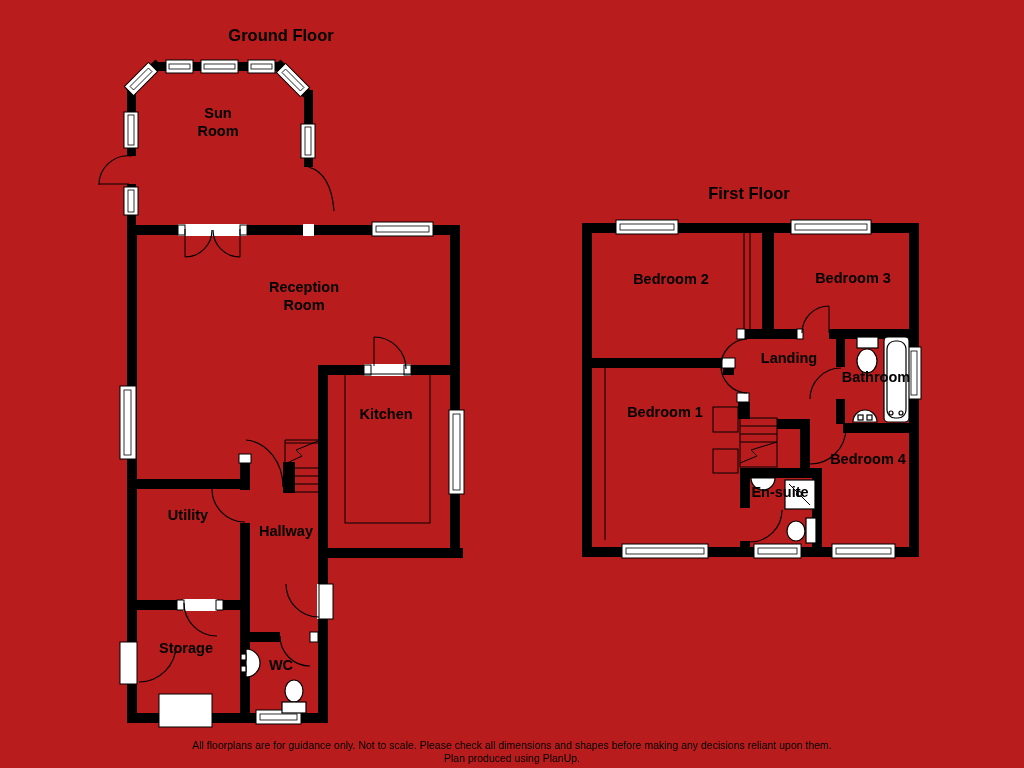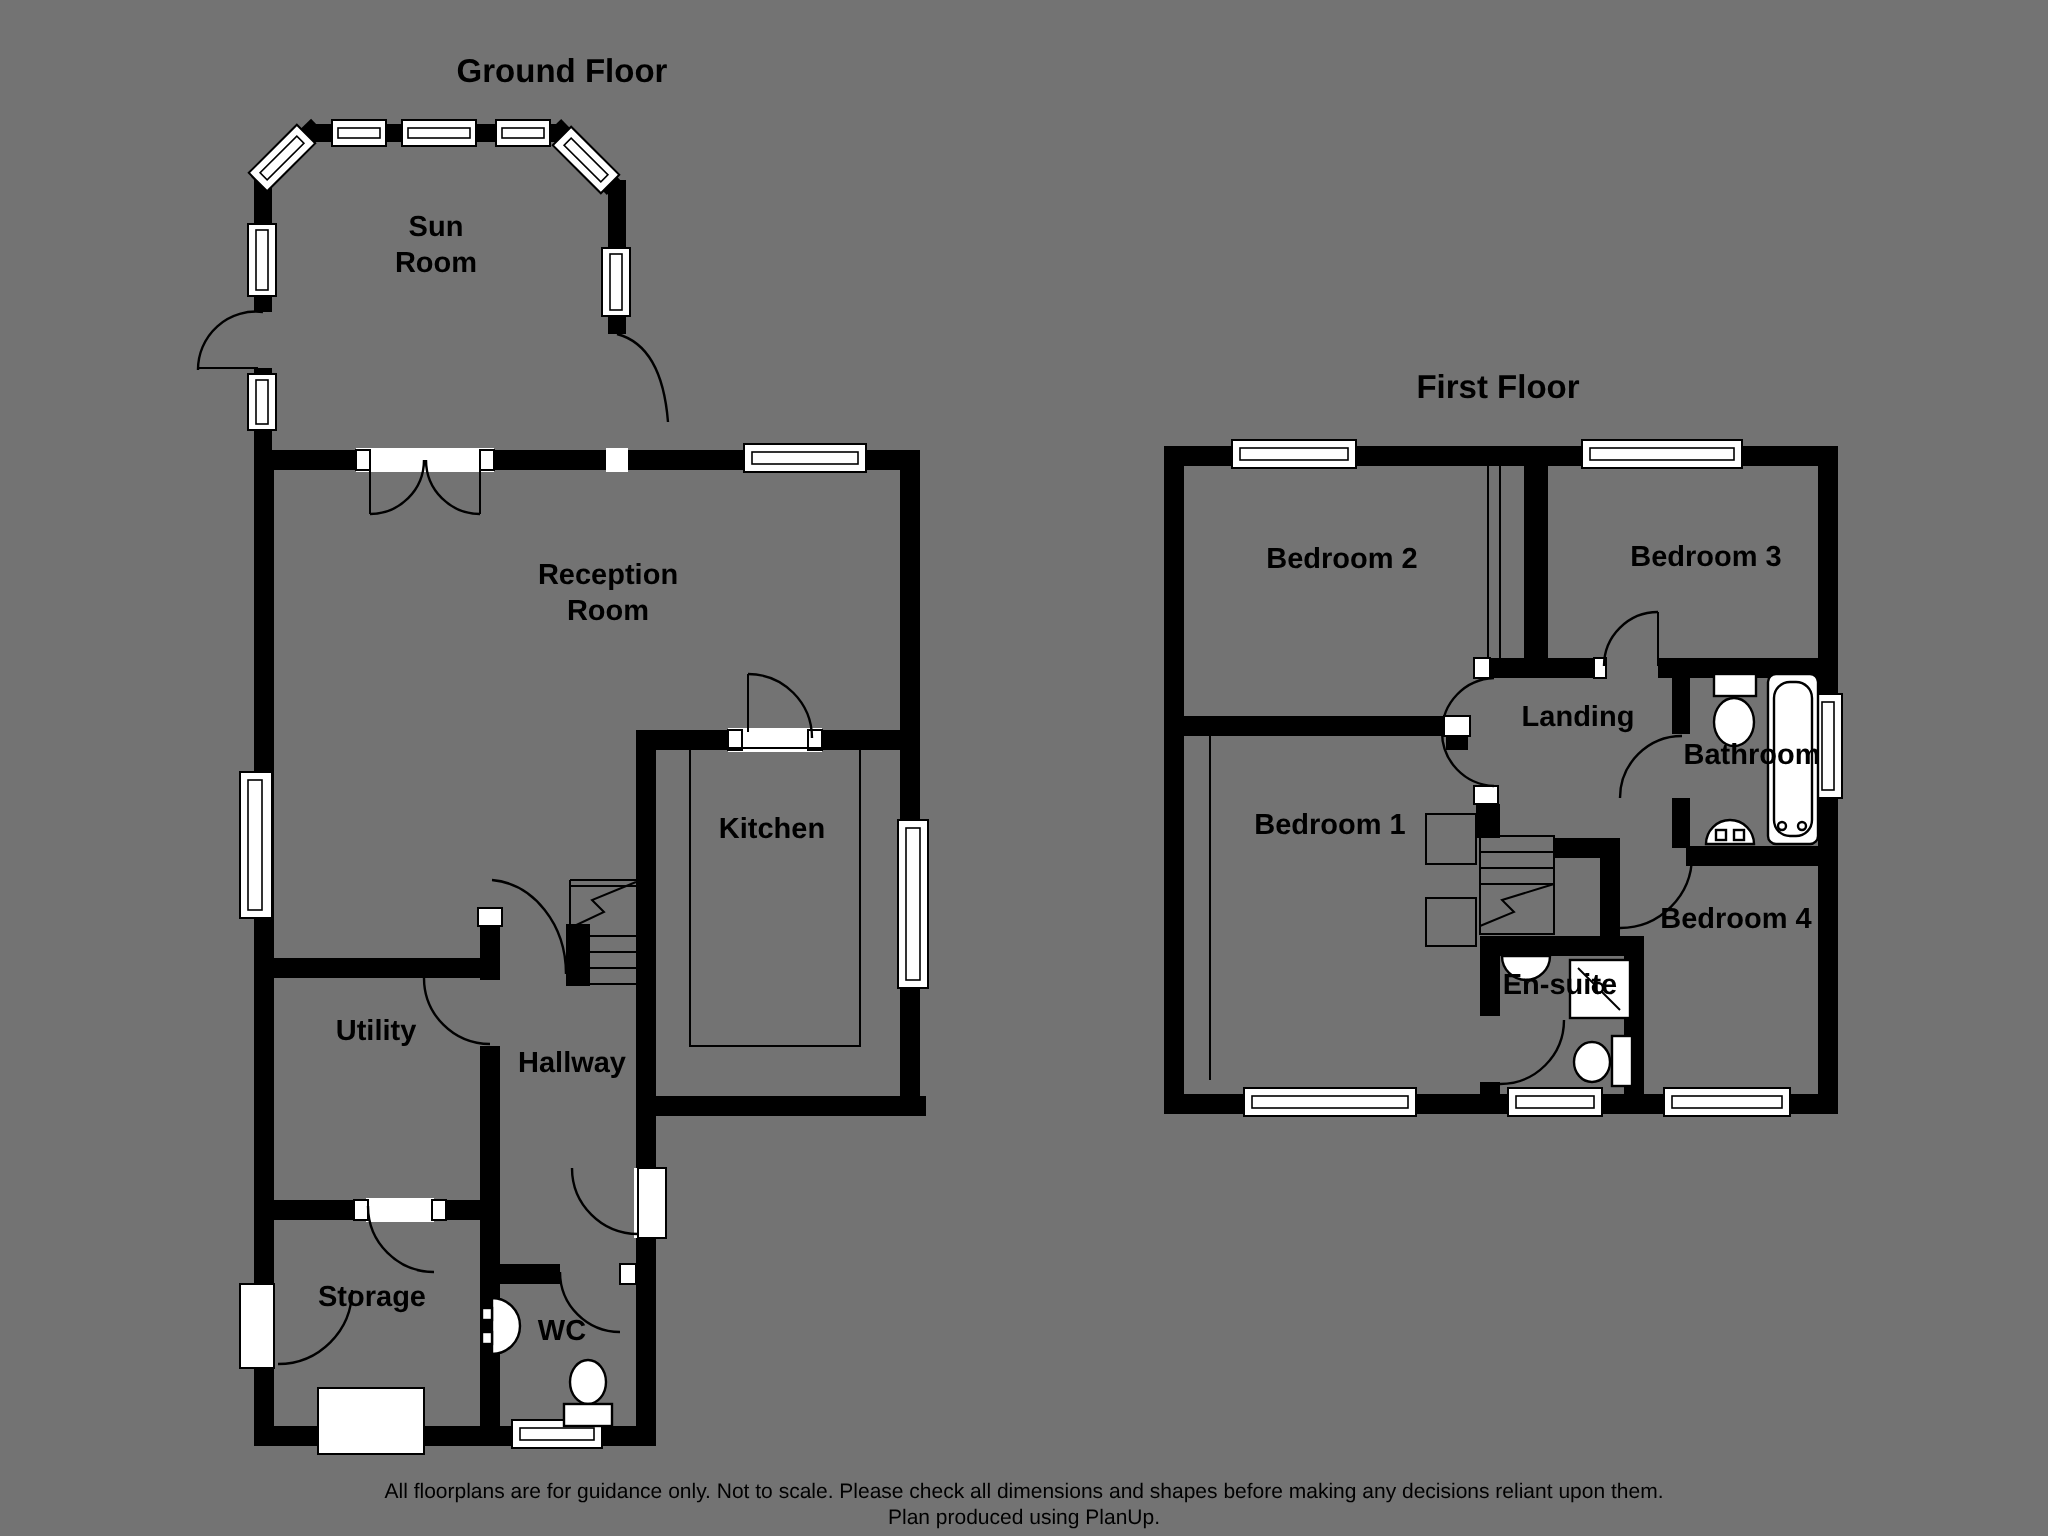--- a/index.html
+++ b/index.html
@@ -1,16 +1,16 @@
 <!DOCTYPE html>
 <html><head>
 <meta charset="utf-8">
 <style>
   html,body{margin:0;padding:0;background:#fff;}
-  .page{position:relative;width:1024px;height:768px;background:#737373;overflow:hidden;}
+  .page{position:relative;width:1024px;height:768px;background:#b91c1c;overflow:hidden;}
   svg{display:block;}
   .w{fill:#000000;}
   .gap{fill:#ffffff;}
   .jamb{fill:#ffffff;stroke:#000000;stroke-width:1;}
   .win{fill:#ffffff;stroke:#000000;stroke-width:1;}
   .winin{fill:#ffffff;stroke:#000000;stroke-width:0.8;}
   .arc{fill:none;stroke:#000000;stroke-width:1.2;}
   .t{fill:none;stroke:#000000;stroke-width:1;}
   .fx{fill:#ffffff;stroke:#000000;stroke-width:1.2;}
   .lbl{font:bold 14.5px "Liberation Sans",sans-serif;fill:#000;text-anchor:middle;}

